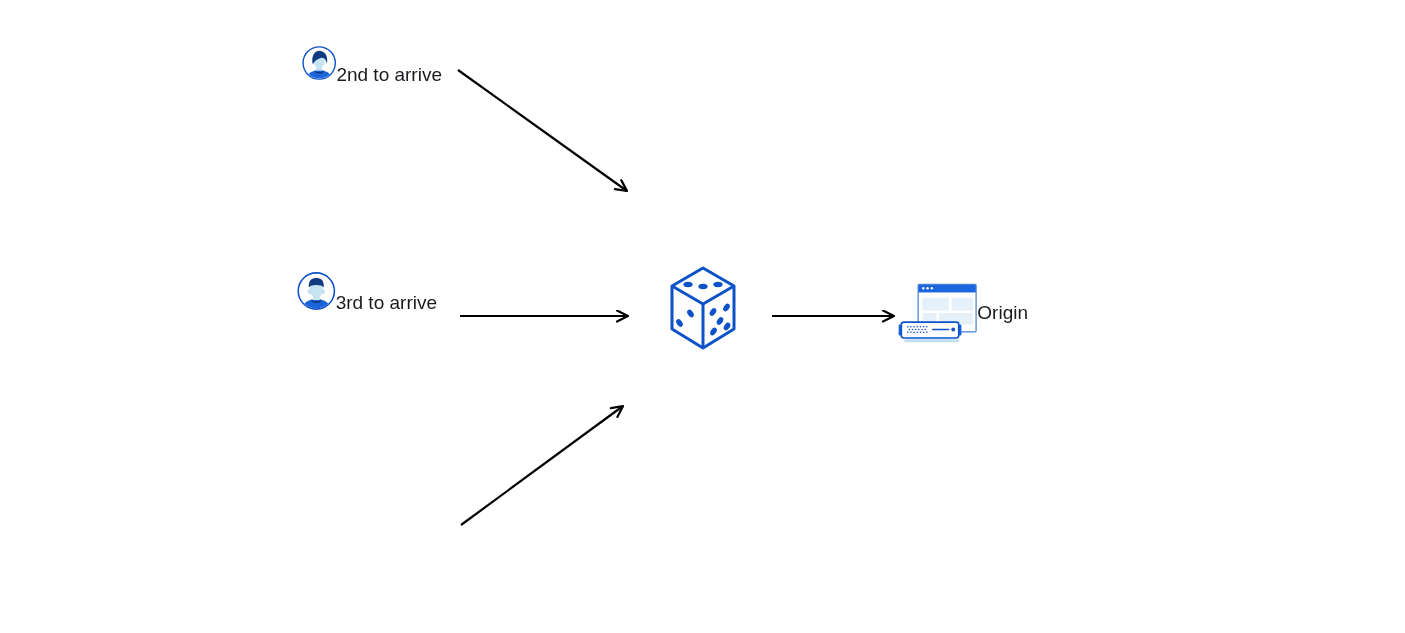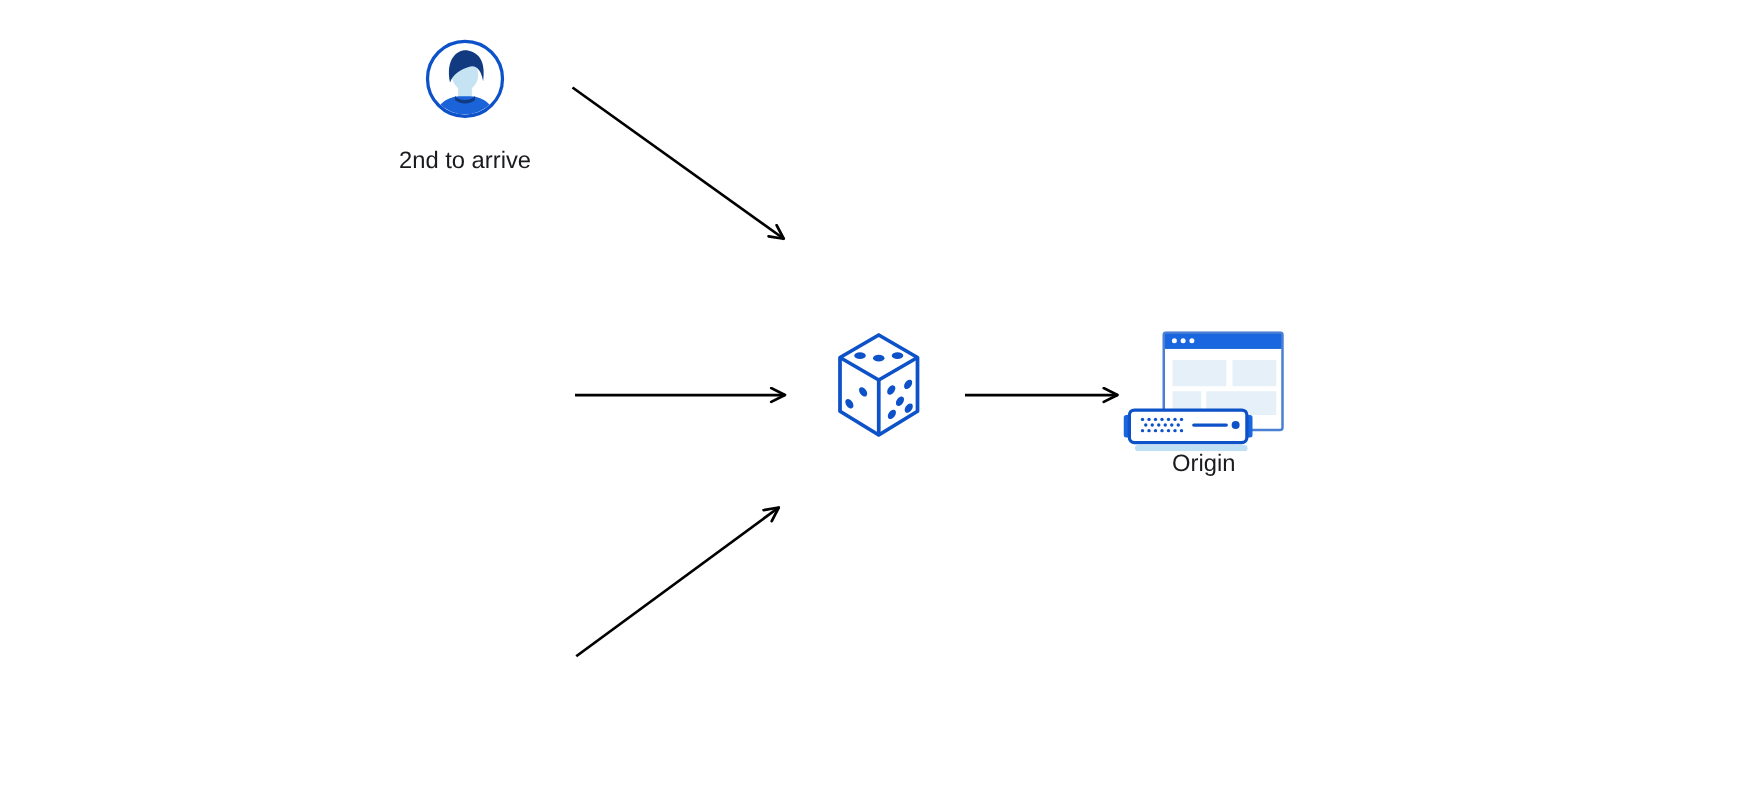--- a/index.html
+++ b/index.html
@@ -15,21 +15,21 @@
     overflow: hidden;
   }
   .arrows {
     position: absolute;
     left: 0; top: 0;
     width: 1405px; height: 633px;
   }
   .node {
     position: absolute;
     display: flex;
-    flex-direction: column;
+    flex-direction: row;
     align-items: center;
   }
   .node .label {
     font-size: 19px;
     color: var(--text-black, #1a1b1e);
     white-space: nowrap;
     text-align: center;
   }
   .node-visitor-second { left: 302px; top: 31px;  width: 140px; }
   .node-visitor-third  { left: 297px; top: 259px; width: 140px; }
@@ -86,20 +86,40 @@
         <path class="shirt" d="M8,64 C9,51 19,45.5 32,45.5 C45,45.5 55,51 56,64 Z"></path>
         <path class="collar" d="M24,45.8 C27,50 37,50 40,45.8 L40,49 C36,52.6 28,52.6 24,49 Z"></path>
         <rect class="face" x="26.5" y="33" width="11" height="13"></rect>
         <ellipse class="face" cx="32" cy="28.5" rx="10.5" ry="13"></ellipse>
         <path class="hair" d="M20,35 C16,15 27,7.5 35,9.5 C44,11.5 48.5,19 46.5,34 C45,25 41,20.5 35,22.5 C28.5,24.6 22.5,28 20,35 Z"></path>
       </g>
     </svg>
     <div class="label">2nd to arrive</div>
   </div>
 
+  <div class="node node-visitor-third">
+    <svg width="64" height="64" viewBox="0 0 64 64">
+      <defs>
+          <clipPath id="clipB">
+            <circle cx="32" cy="32" r="28.6"></circle>
+          </clipPath>
+        </defs>
+      <circle class="ring" cx="32" cy="32" r="30" fill="#ffffff" stroke-width="2.6"></circle>
+      <g clip-path="url(#clipB)">
+        <path class="shirt" d="M8,64 C9,51 19,45.5 32,45.5 C45,45.5 55,51 56,64 Z"></path>
+        <path class="collar" d="M24,45.8 C27,50 37,50 40,45.8 L40,49 C36,52.6 28,52.6 24,49 Z"></path>
+        <rect class="face" x="26.5" y="34" width="11" height="13"></rect>
+        <ellipse class="face" cx="20.5" cy="33" rx="2.9" ry="4.2"></ellipse>
+        <ellipse class="face" cx="43.5" cy="33" rx="2.9" ry="4.2"></ellipse>
+        <ellipse class="face" cx="32" cy="30" rx="11" ry="12.8"></ellipse>
+        <path class="hair" d="M19.5,26 C19,13.5 25,10.5 32,10.5 C39,10.5 45,13.5 44.5,26 C41,20.5 23,20.5 19.5,26 Z"></path>
+      </g>
+    </svg>
+    <div class="label">3rd to arrive</div>
+  </div>
 
 
   <div class="node node-dice">
     <svg width="70" height="86" viewBox="0 0 70 86">
       <g class="cube" fill="#ffffff" stroke-width="3" stroke-linejoin="round">
         <path d="M35,3 L66,21 L66,64 L35,83 L4,64 L4,21 Z"></path>
         <path d="M4,21 L35,39 L66,21" fill="none"></path>
         <path d="M35,39 L35,83" fill="none"></path>
       </g>
       <g class="pip">

